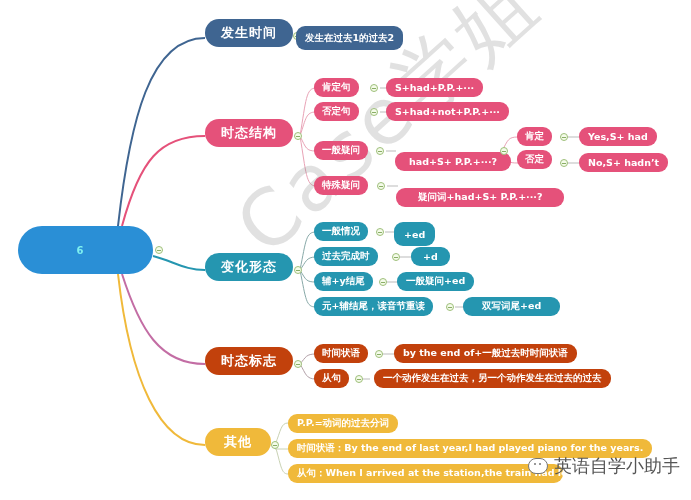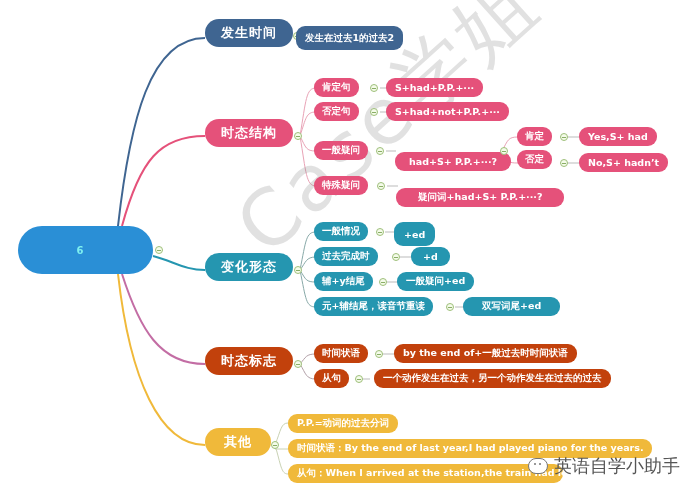--- a/index.html
+++ b/index.html
@@ -230,21 +230,21 @@
 </div>
 
 <div class="node main c-yellow" style="left:205px;top:428px;width:66px">
   <span>其他</span>
 </div>
 <span class="toggle" style="left:271px;top:441px"></span>
 
 <div class="node leaf c-yellow" style="left:288px;top:414px">
   <span>P.P.=动词的过去分词</span>
 </div>
-<div class="node leaf c-yellow" style="left:288px;top:439px;width:364px;justify-content:flex-start">
+<div class="node leaf c-yellow" style="left:288px;top:439px;width:364px;justify-content:center">
   <span>时间状语：By the end of last year,I had played piano for the years.</span>
 </div>
 <div class="node leaf c-yellow" style="left:288px;top:464px;width:275px;justify-content:flex-start;overflow:hidden">
   <span>从句：When I arrived at the station,the train had left.</span>
 </div>
 
 <div class="brand">
   <span class="wx"></span>
   <span>英语自学小助手</span>
 </div>

